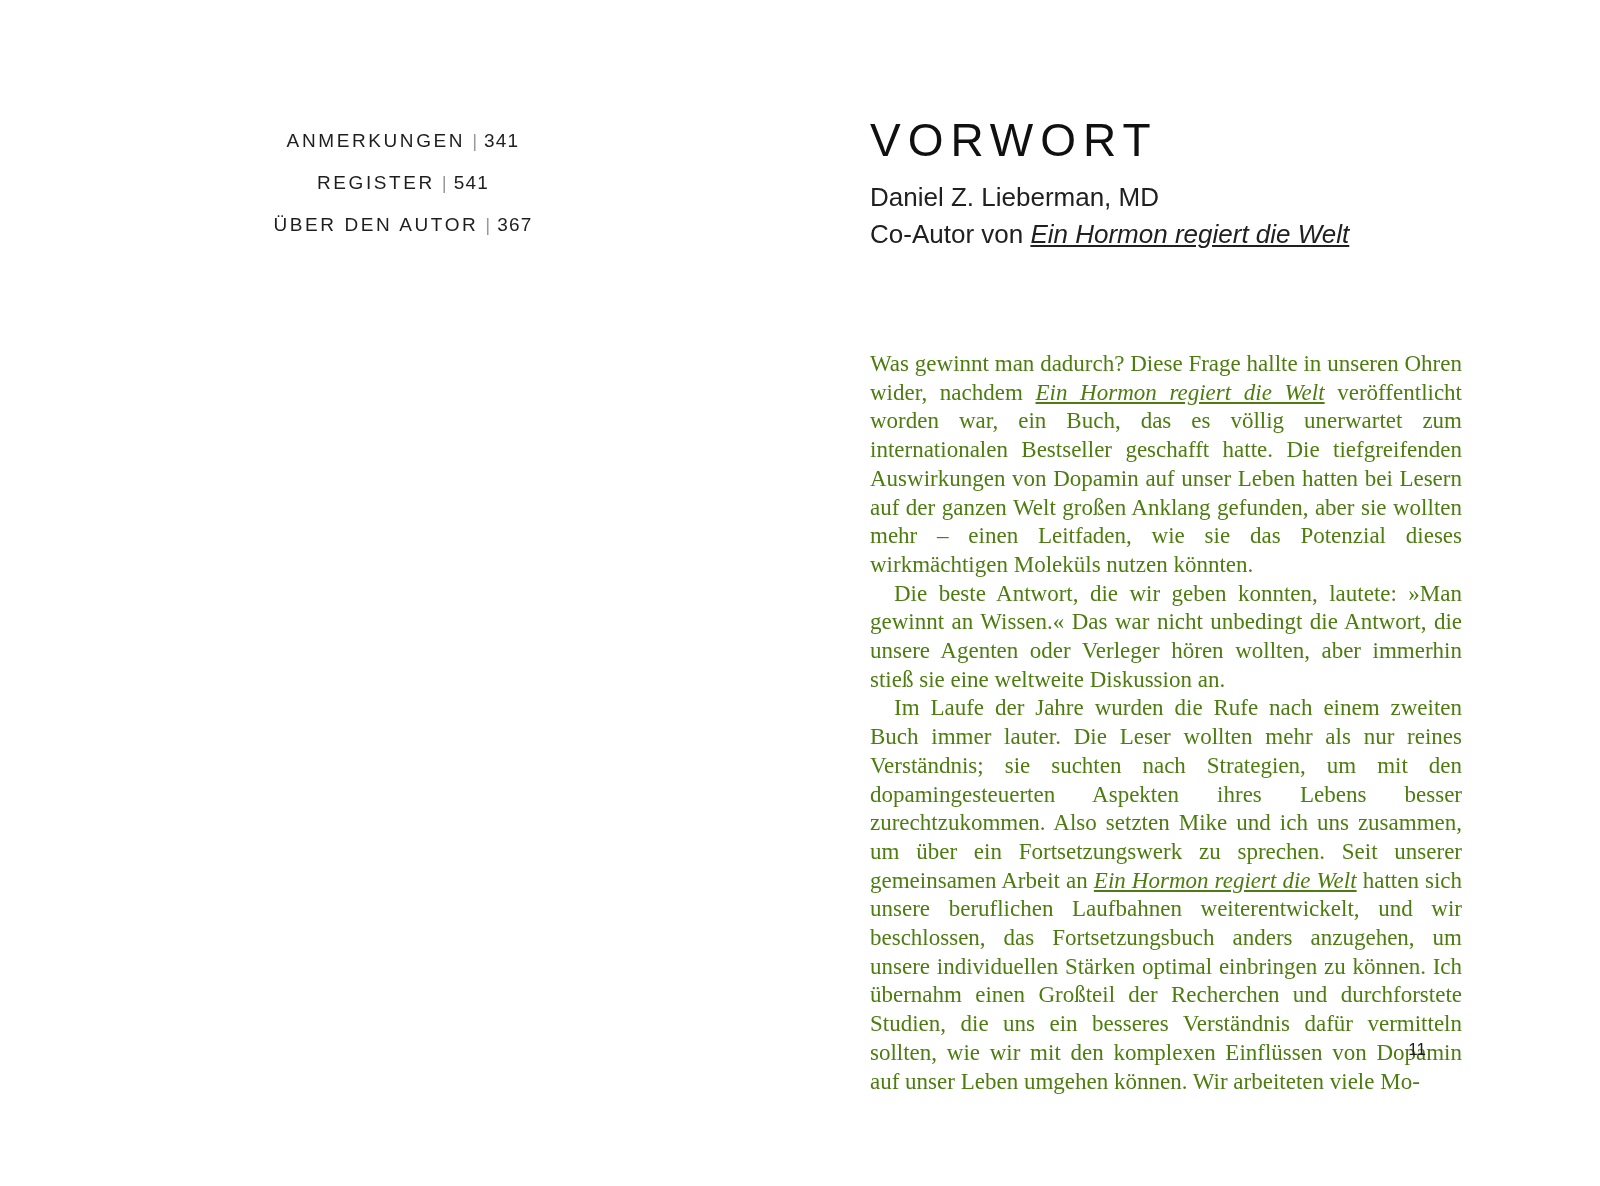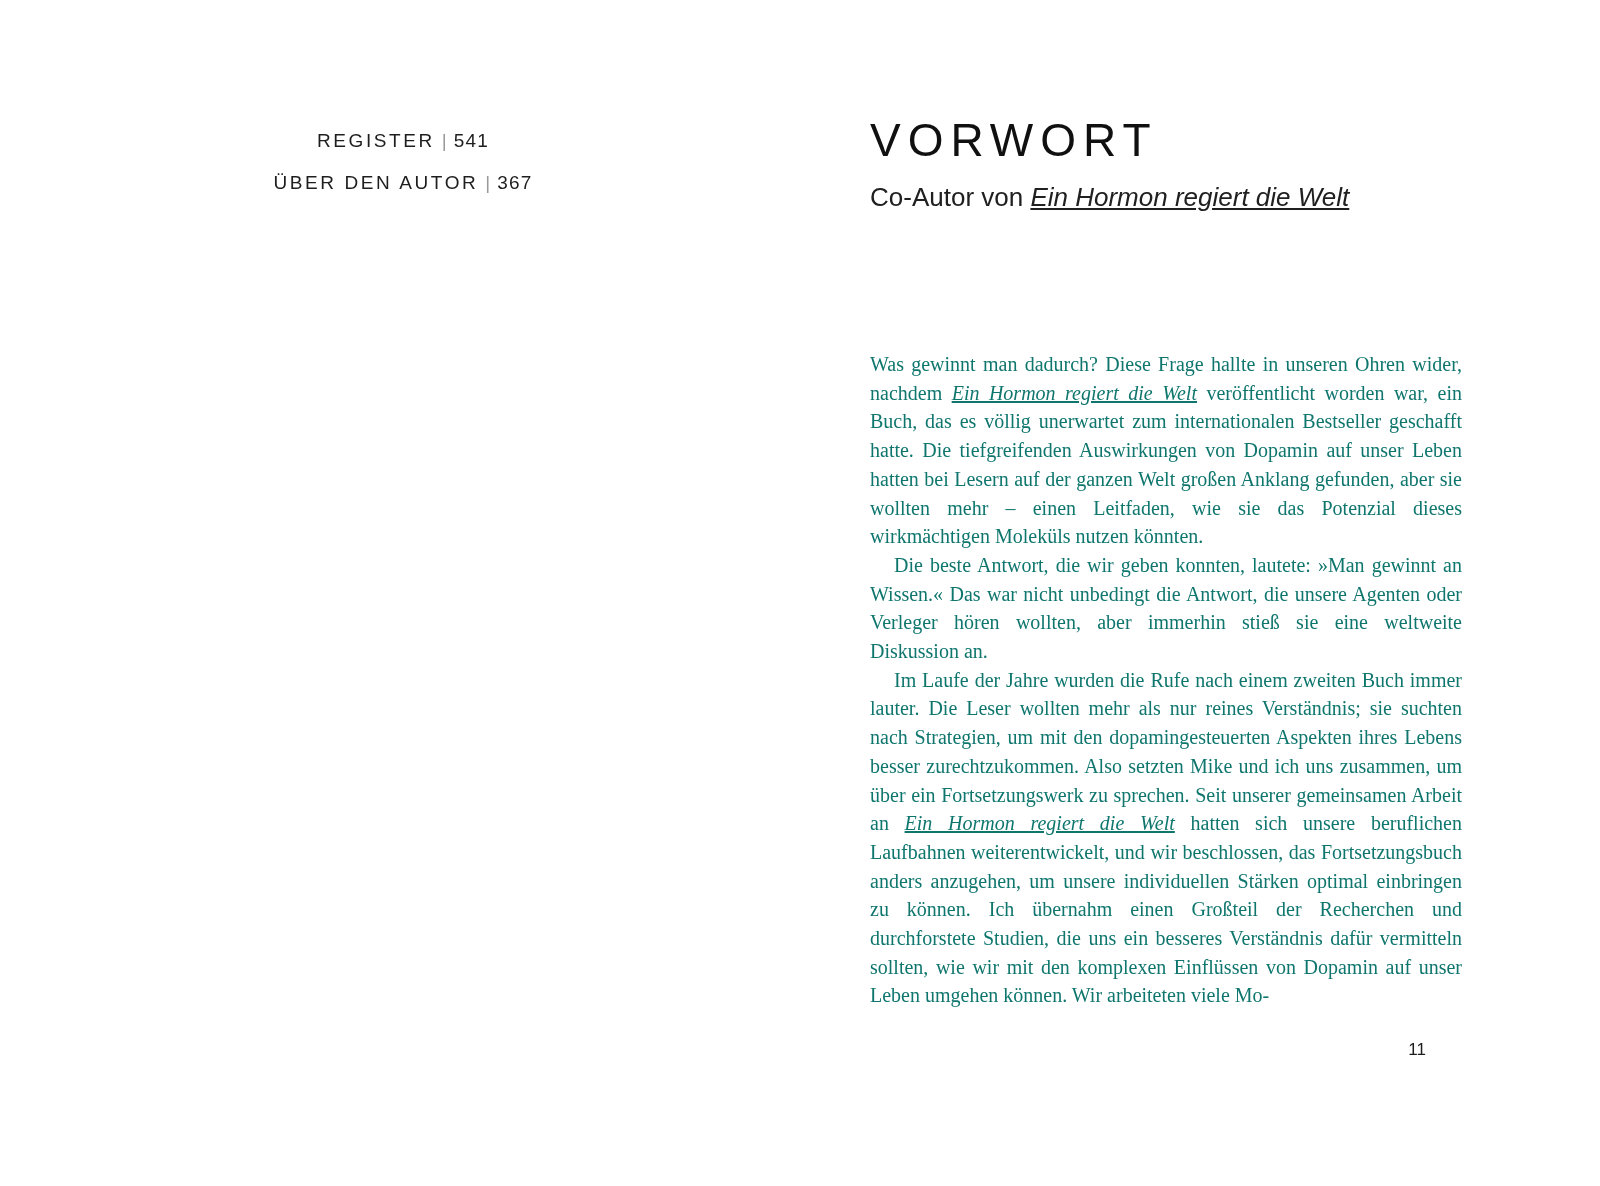--- a/index.html
+++ b/index.html
@@ -64,23 +64,23 @@
   }
   .it { font-style: italic; text-decoration: underline; }
 
   
   .body-col {
     position: absolute;
     left: 870px;
     top: 350px;
     width: 592px;
     font-family: "Liberation Serif", serif;
-    font-size: 20px;
+    font-size: 23px;
     line-height: 28.7px;
-    color: #0f766e;
+    color: #4d7c0f;
     text-align: justify;
     hyphens: auto;
     -webkit-hyphens: auto;
   }
   .body-col p { margin: 0; }
   .body-col p + p { text-indent: 24px; }
 
   
   .pagenum {
     position: absolute;
@@ -94,30 +94,34 @@
     color: #1c1c1c;
   }
 </style>
 </head>
 <body>
 
 <div class="spread">
 
   <div class="toc">
     <div class="toc-item">
+      <span>ANMERKUNGEN</span><span class="toc-sep">|</span><span class="toc-num">341</span>
+    </div>
+    <div class="toc-item">
       <span>REGISTER</span><span class="toc-sep">|</span><span class="toc-num">541</span>
     </div>
     <div class="toc-item">
       <span>ÜBER DEN AUTOR</span><span class="toc-sep">|</span><span class="toc-num">367</span>
     </div>
   </div>
 
   <div class="chapter-head">
     <div class="chapter-title">VORWORT</div>
     <div class="subtitle">
+      <div>Daniel Z. Lieberman, MD</div>
       <div>
         <span>Co-Autor von </span><span class="it">Ein Hormon regiert die Welt</span>
       </div>
     </div>
   </div>
 
   <div class="body-col" lang="de">
     <p><span>Was gewinnt man dadurch? Diese Frage hallte in unseren Ohren wider, nachdem </span><span class="it">Ein Hormon regiert die Welt</span><span> veröffentlicht worden war, ein Buch, das es völlig unerwartet zum internationalen Bestseller geschafft hatte. Die tiefgreifenden Auswirkungen von Dopamin auf unser Leben hatten bei Lesern auf der ganzen Welt großen Anklang gefunden, aber sie wollten mehr – einen Leitfaden, wie sie das Potenzial dieses wirkmächtigen Moleküls nutzen könnten.</span></p>
     <p><span>Die beste Antwort, die wir geben konnten, lautete: »Man gewinnt an Wissen.« Das war nicht unbedingt die Antwort, die unsere Agenten oder Verleger hören wollten, aber immerhin stieß sie eine weltweite Diskussion an.</span></p>
     <p><span>Im Laufe der Jahre wurden die Rufe nach einem zweiten Buch immer lauter. Die Leser wollten mehr als nur reines Verständnis; sie suchten nach Strategien, um mit den dopamingesteuerten Aspekten ihres Lebens besser zurechtzukommen. Also setzten Mike und ich uns zusammen, um über ein Fortsetzungswerk zu sprechen. Seit unserer gemeinsamen Arbeit an </span><span class="it">Ein Hormon regiert die Welt</span><span> hatten sich unsere beruflichen Laufbahnen weiterentwickelt, und wir beschlossen, das Fortsetzungsbuch anders anzugehen, um unsere individuellen Stärken optimal einbringen zu können. Ich übernahm einen Großteil der Recherchen und durchforstete Studien, die uns ein besseres Verständnis dafür vermitteln sollten, wie wir mit den komplexen Einflüssen von Dopamin auf unser Leben umgehen können. Wir arbeiteten viele Mo-</span></p>

